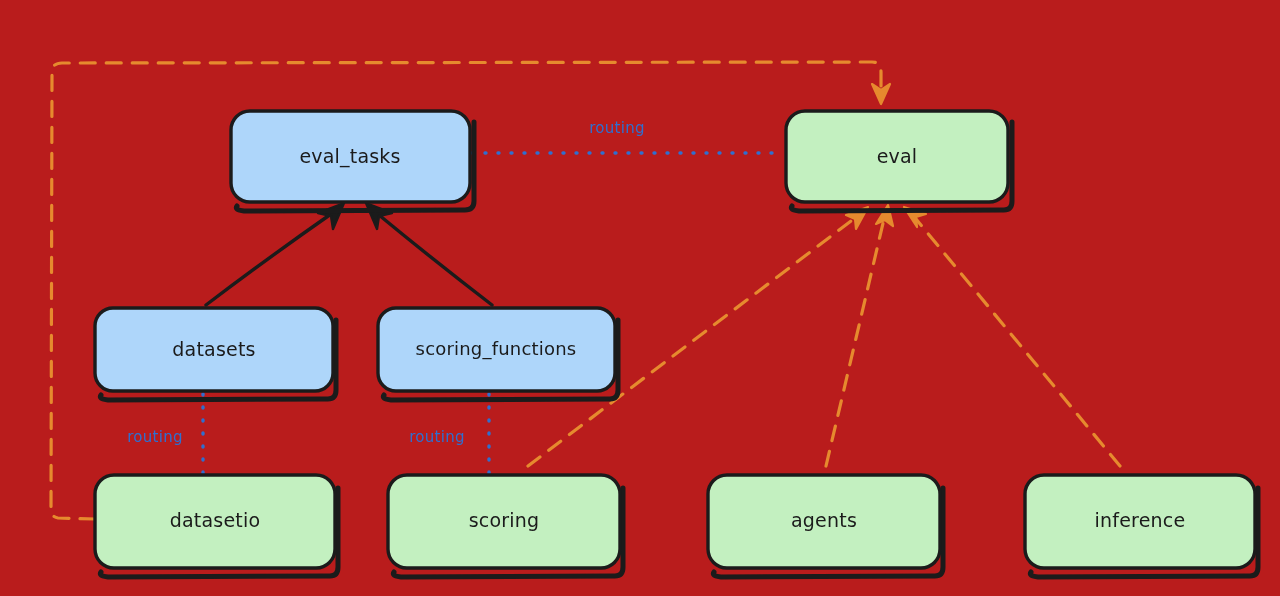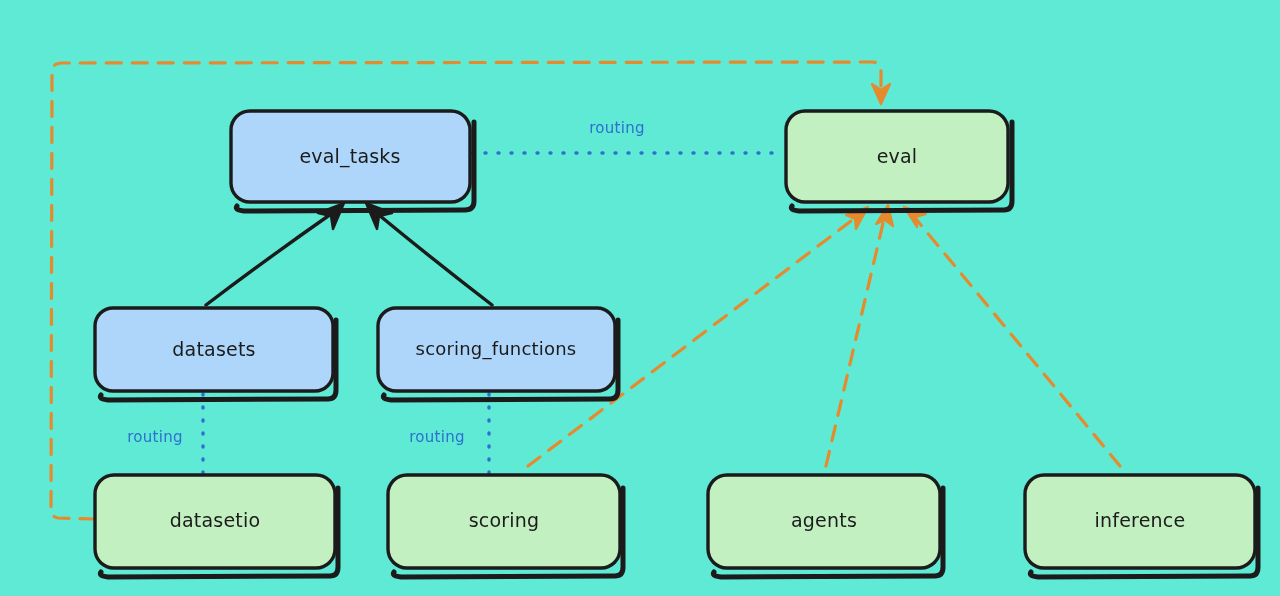--- a/index.html
+++ b/index.html
@@ -8,21 +8,21 @@
     padding: 0;
     background: #ffffff;
   }
   body {
     font-family: "DejaVu Sans", sans-serif;
   }
   #diagram-root {
     position: relative;
     width: 1280px;
     height: 596px;
-    background: #5eead4;
+    background: #b91c1c;
     overflow: hidden;
   }
   #diagram-svg {
     position: absolute;
     left: 0;
     top: 0;
     width: 1280px;
     height: 596px;
   }
   .node-label {

